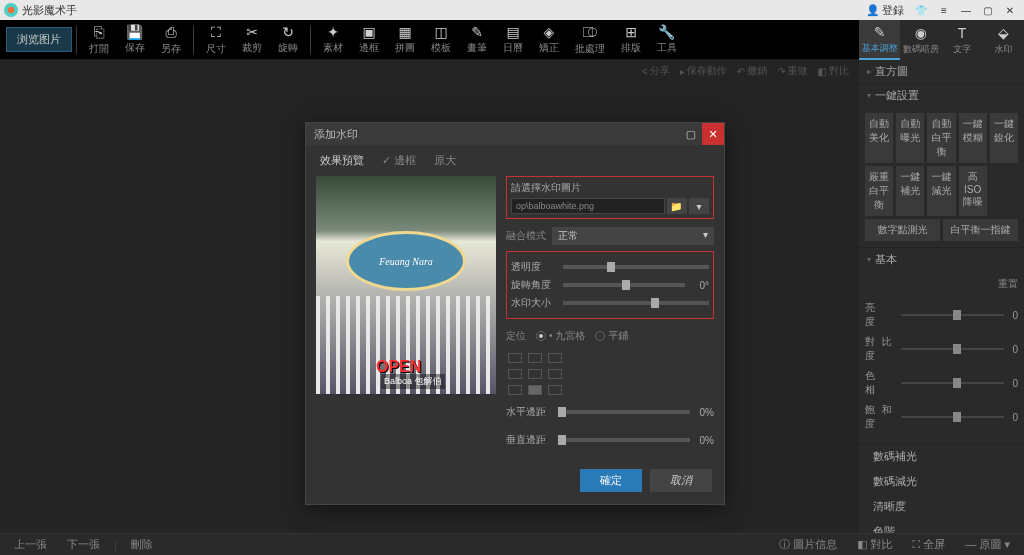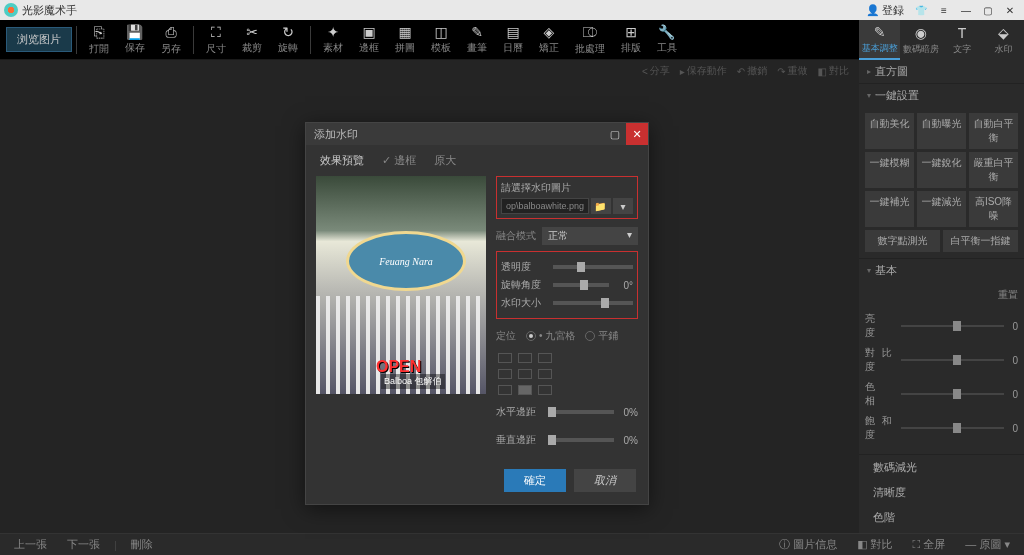--- a/index.html
+++ b/index.html
@@ -35,40 +35,40 @@
 .ws-top { height: 22px; display: flex; justify-content: flex-end; align-items: center; padding: 0 10px; gap: 10px; color: #555; font-size: 10px; }
 .ws-link { cursor: pointer; display: flex; align-items: center; gap: 2px; }
 
 
 .right-panel { position: absolute; top: 60px; right: 0; width: 165px; bottom: 22px; background: #2a2a2a; overflow-y: auto; }
 .panel-section { border-bottom: 1px solid #222; }
 .panel-header { padding: 4px 8px; color: #aaa; font-size: 11px; cursor: pointer; display: flex; align-items: center; gap: 4px; }
 .panel-header::before { content: "▾"; font-size: 8px; color: #666; }
 .panel-header.collapsed::before { content: "▸"; }
 .panel-body { padding: 6px; }
-.btn-grid { display: grid; grid-template-columns: repeat(3, 1fr); gap: 3px; }
+.btn-grid { display: grid; grid-template-columns: repeat(5, 1fr); gap: 3px; }
 .pbtn { background: #3a3a3a; color: #aaa; padding: 4px 2px; text-align: center; font-size: 10px; cursor: pointer; }
 .btn-row2 { display: flex; gap: 3px; margin-top: 3px; }
 .pbtn2 { flex: 1; background: #3a3a3a; color: #aaa; padding: 4px 2px; text-align: center; font-size: 10px; cursor: pointer; }
 .slider-row { display: flex; align-items: center; gap: 4px; margin: 6px 0; font-size: 10px; }
 .slider-label { width: 32px; color: #999; letter-spacing: 2px; }
 .slider-track { flex: 1; height: 2px; background: #444; position: relative; }
 .slider-thumb { position: absolute; top: -4px; width: 8px; height: 10px; background: #888; left: 50%; }
 .slider-val { width: 10px; text-align: right; color: #999; }
 .reset-link { text-align: right; color: #888; font-size: 10px; cursor: pointer; padding-bottom: 4px; }
 .panel-list-item { padding: 5px 14px; color: #aaa; font-size: 11px; cursor: pointer; }
 
 
 .statusbar { position: absolute; bottom: 0; left: 0; right: 0; height: 22px; background: #2a2a2a; border-top: 1px solid #333; display: flex; align-items: center; justify-content: space-between; padding: 0 8px; }
 .sb-left, .sb-right { display: flex; gap: 8px; align-items: center; }
 .sb-btn { color: #888; font-size: 11px; cursor: pointer; padding: 2px 6px; }
 .sb-sep { color: #444; }
 
 
-.dialog { position: absolute; top: 122px; left: 305px; width: 344px; background: #333; border: 1px solid #444; box-shadow: 0 4px 20px rgba(0,0,0,0.5); }
+.dialog { position: absolute; top: 122px; left: 305px; width: 420px; background: #333; border: 1px solid #444; box-shadow: 0 4px 20px rgba(0,0,0,0.5); }
 .dlg-title { height: 22px; background: #3a3a3a; display: flex; align-items: center; justify-content: space-between; padding: 0 0 0 8px; color: #bbb; font-size: 11px; }
 .dlg-controls { display: flex; }
 .dlg-ctrl { width: 22px; height: 22px; display: flex; align-items: center; justify-content: center; cursor: pointer; font-size: 11px; color: #ccc; }
 .dlg-close { background: #c93030; color: #fff; }
 .dlg-tabs { display: flex; padding: 6px 10px 0; gap: 10px; font-size: 11px; }
 .dlg-tab { color: #888; cursor: pointer; padding: 2px 4px; }
 .dlg-tab.active { color: #ccc; }
 .dlg-body { display: flex; padding: 6px 10px 10px; gap: 10px; }
 .preview { width: 180px; height: 218px; background: #555; position: relative; overflow: hidden; }
 .preview-img { position: absolute; inset: 0; background: linear-gradient(180deg, #3a4a3a 0%, #7a8a7a 25%, #e8e8d8 30%, #556 100%); }
@@ -273,20 +273,21 @@
         </div>
       <div class="slider-row">
           <span class="slider-label">飽 和 度</span>
           <div class="slider-track">
             <div class="slider-thumb"></div>
           </div>
           <span class="slider-val">0</span>
         </div>
     </div>
   </div>
+  <div class="panel-list-item">數碼補光</div>
   <div class="panel-list-item">數碼減光</div>
   <div class="panel-list-item">清晰度</div>
   <div class="panel-list-item">色階</div>
 
 </div>
 
 <div class="statusbar">
   <div class="sb-left">
     <span class="sb-btn">上一張</span>
     <span class="sb-btn">下一張</span>

